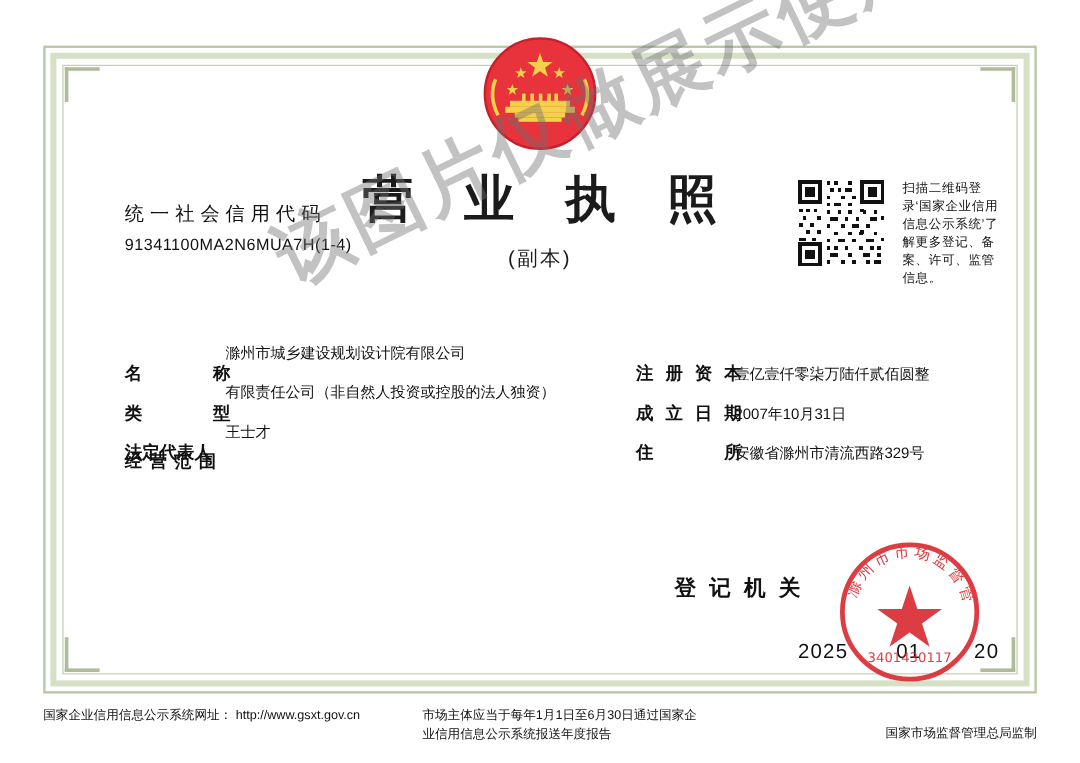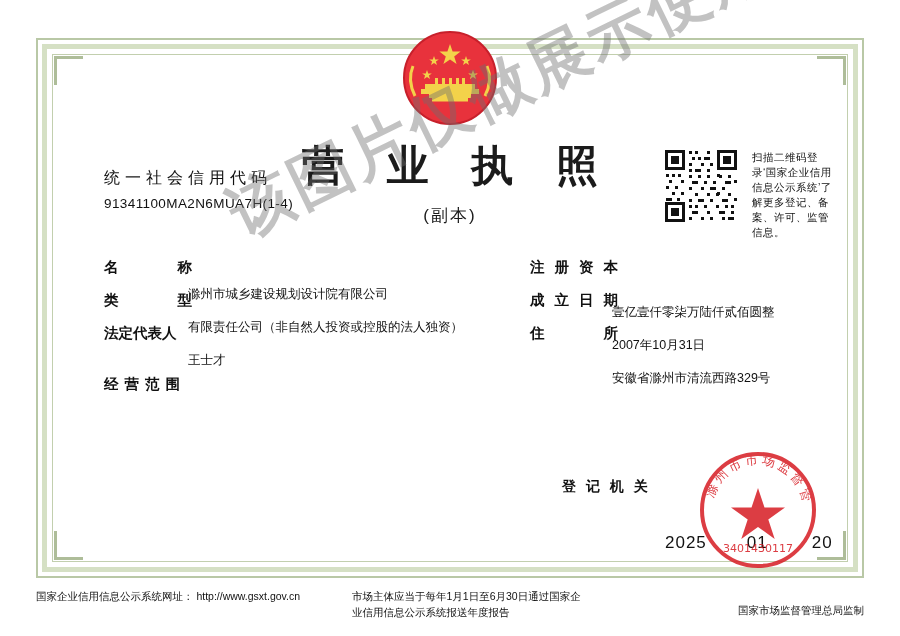--- a/index.html
+++ b/index.html
@@ -77,20 +77,21 @@
     font-size:10.5px;line-height:15px;color:#111;
     letter-spacing:.5px;
   }
 
   
   .fields{position:absolute;left:0;top:258px;width:900px;}
   .row{position:relative;height:33px;}
   .lbl{
     position:absolute;font-size:14.5px;color:#111;font-weight:bold;
     white-space:nowrap;
+    margin-top:44px;
   }
   .val{
     position:absolute;font-size:12.5px;color:#111;white-space:nowrap;
   }
   .lbl-left{left:104px;width:120px;}
   .val-left{left:188px;margin-top:28px;}
   .lbl-right{left:530px;width:120px;}
   .val-right{left:612px;margin-top:46px;}
   .sp4{letter-spacing:10px;}
   .sp3{letter-spacing:3px;}
@@ -99,21 +100,21 @@
     position:absolute;left:104px;top:375px;font-size:14.5px;font-weight:bold;color:#111;
     letter-spacing:1px;
   }
   .scope-val{
     position:absolute;left:188px;top:376px;width:330px;
     font-size:12px;line-height:19px;color:#111;
   }
 
   
   .authority{
-    position:absolute;left:562px;top:478px;font-size:14px;font-weight:bold;
+    position:absolute;left:562px;top:478px;font-size:18px;font-weight:bold;
     color:#111;letter-spacing:3px;
   }
   .date-line{
     position:absolute;left:665px;top:533px;font-size:17px;color:#111;
     letter-spacing:1px;
   }
   .date-line .y{margin-right:40px;}
   .date-line .m{margin-right:44px;}
 
   

